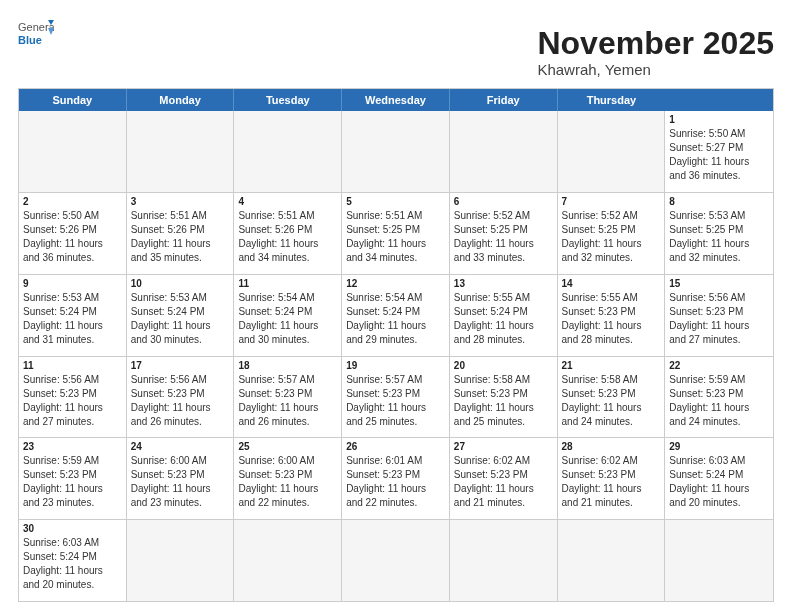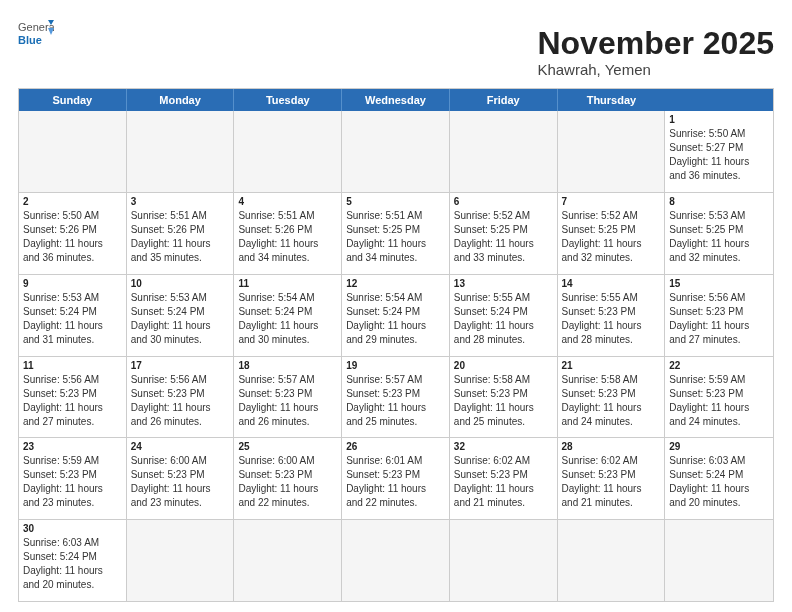--- a/index.html
+++ b/index.html
@@ -318,21 +318,21 @@
 and 22 minutes.</div>
           </div>
           <div class="cal-cell">
             <span class="day-num">26</span>
             <div class="cell-info" style="white-space: pre-line;">Sunrise: 6:01 AM
 Sunset: 5:23 PM
 Daylight: 11 hours
 and 22 minutes.</div>
           </div>
           <div class="cal-cell">
-            <span class="day-num">32</span>
+            <span class="day-num">27</span>
             <div class="cell-info" style="white-space: pre-line;">Sunrise: 6:02 AM
 Sunset: 5:23 PM
 Daylight: 11 hours
 and 21 minutes.</div>
           </div>
           <div class="cal-cell">
             <span class="day-num">28</span>
             <div class="cell-info" style="white-space: pre-line;">Sunrise: 6:02 AM
 Sunset: 5:23 PM
 Daylight: 11 hours

